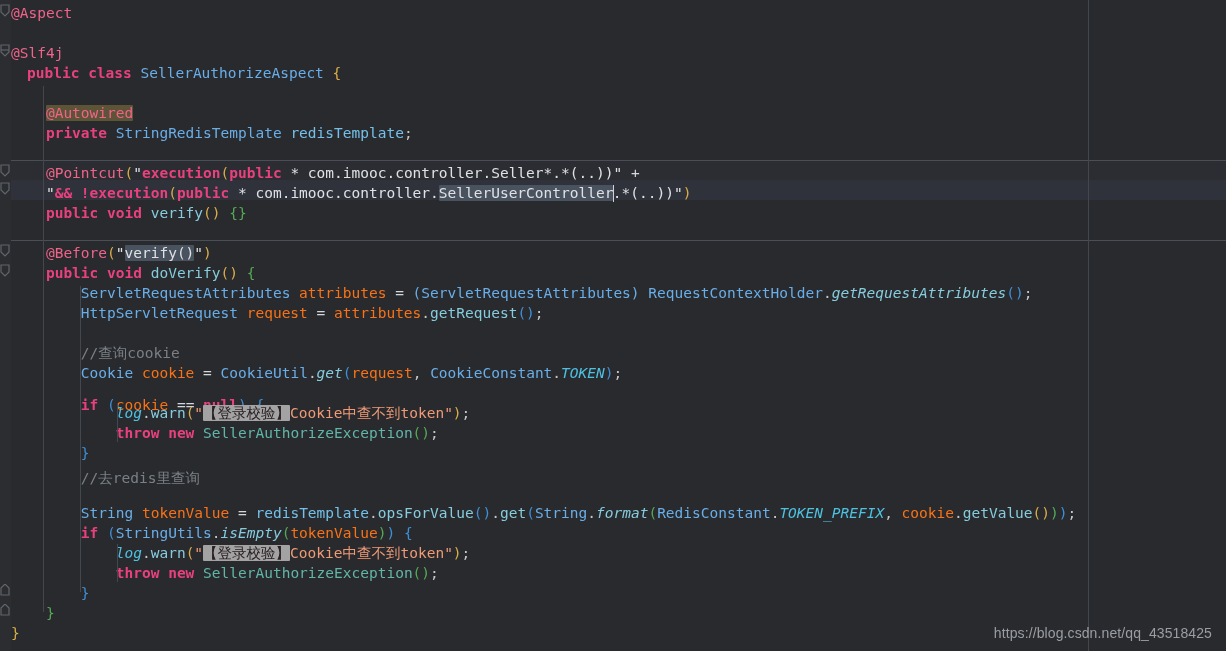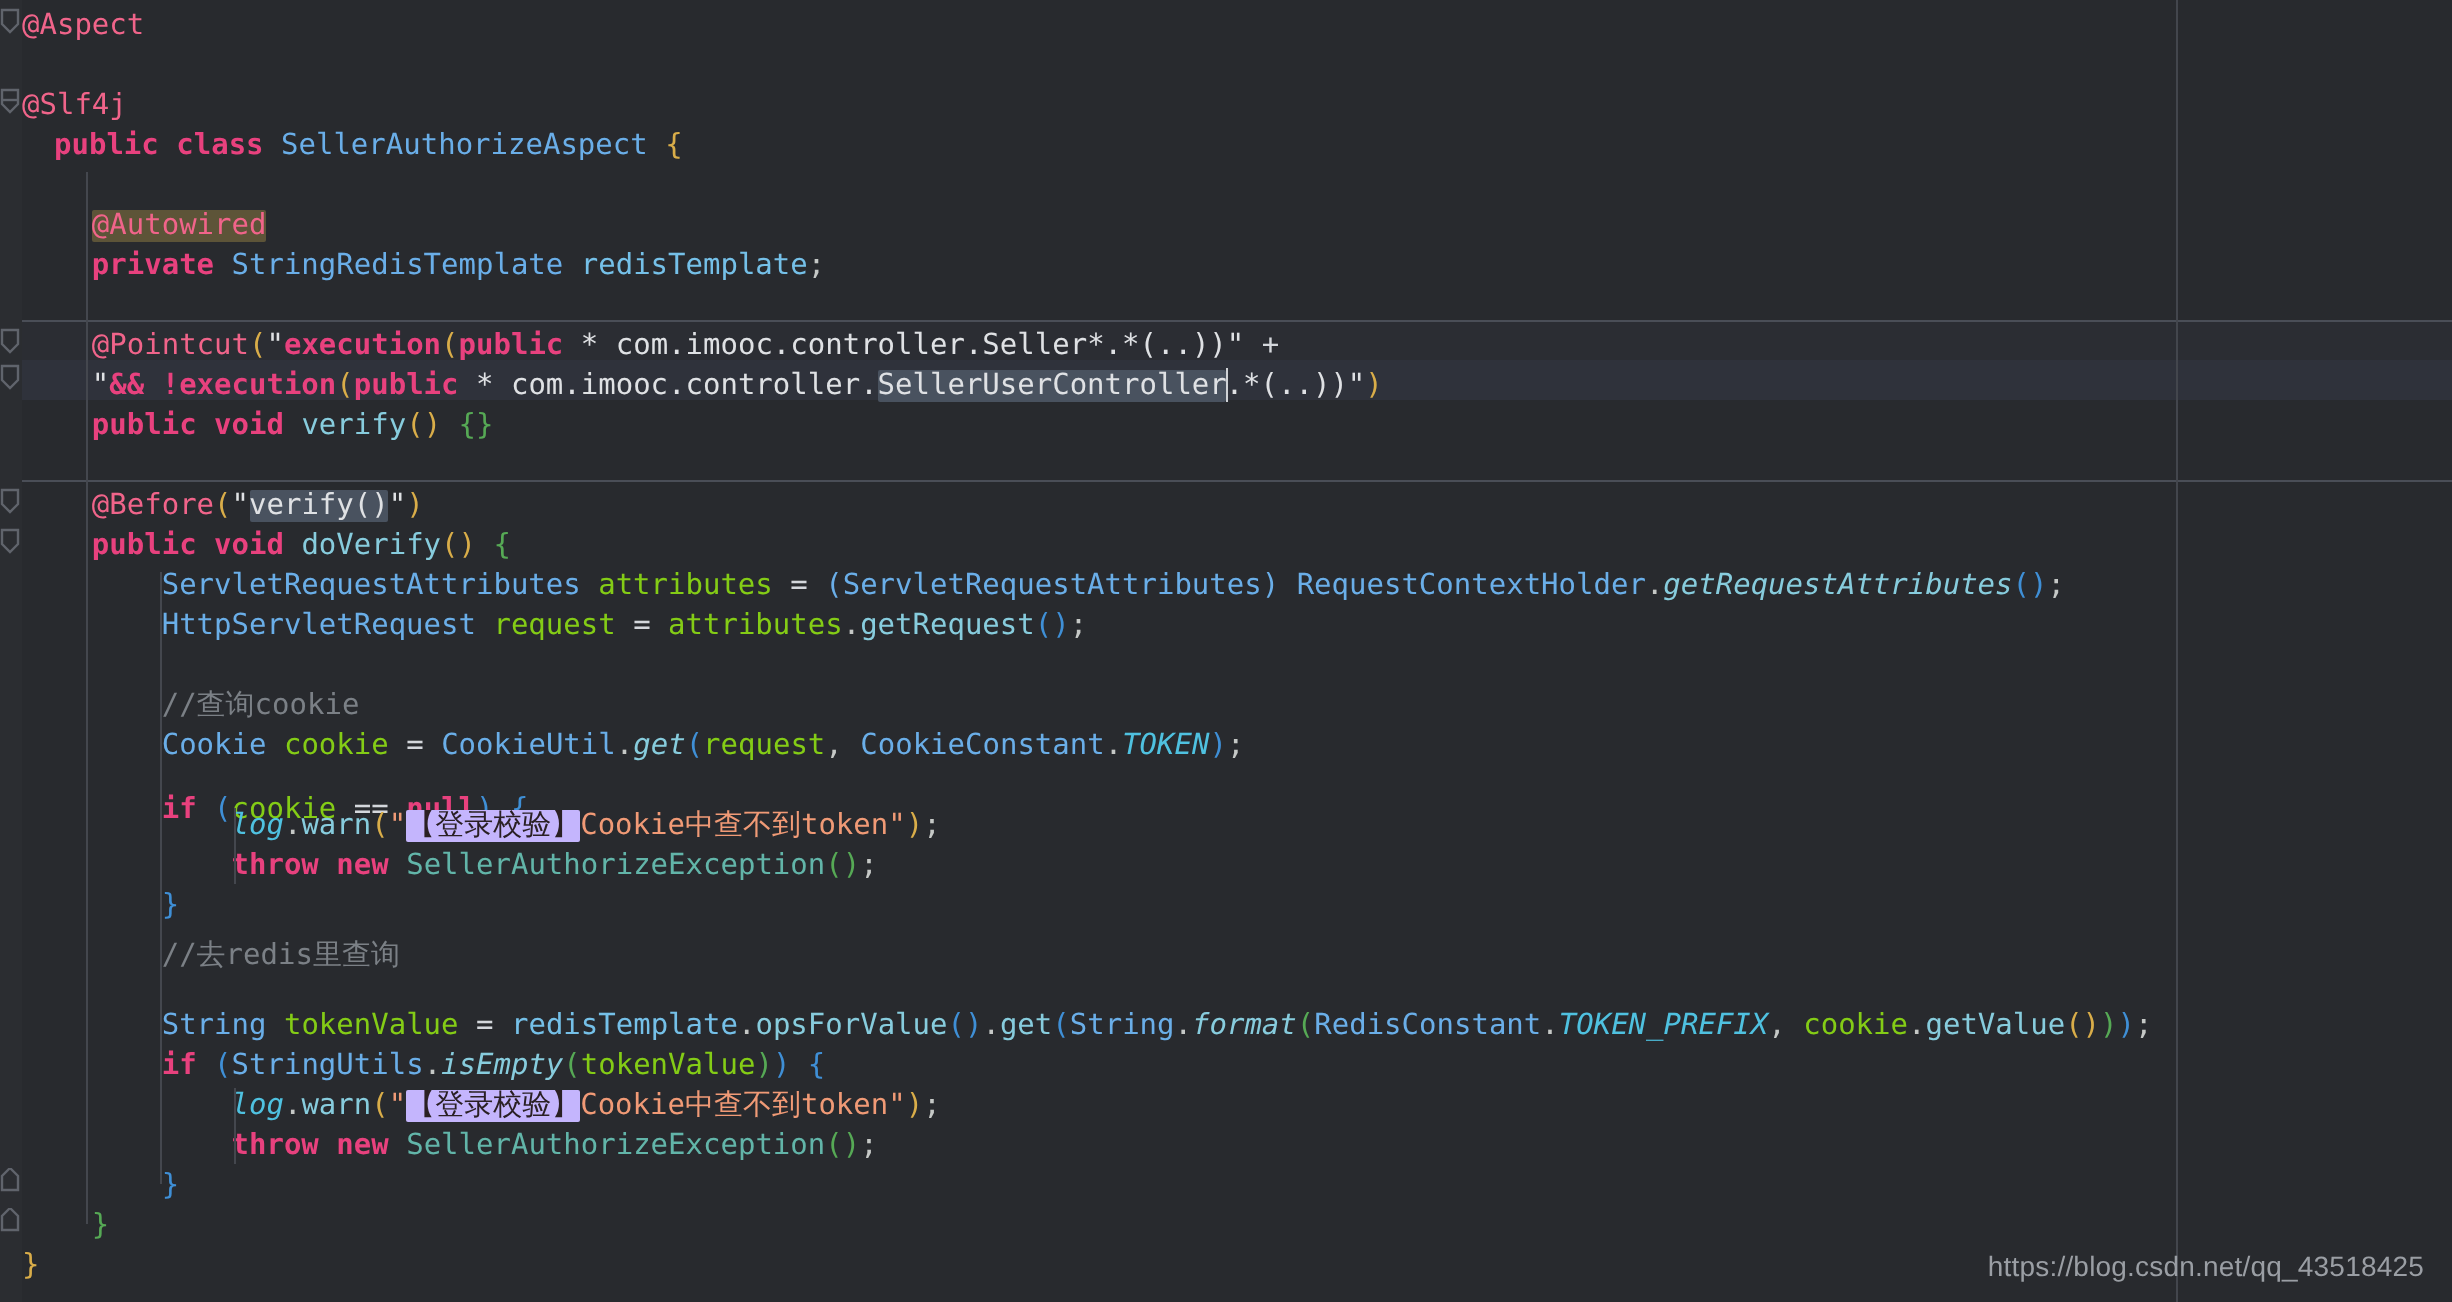--- a/index.html
+++ b/index.html
@@ -90,21 +90,21 @@
     width: 1px;
     background: #44474e;
     z-index: 2;
   }
 
   
   .kw      { color: #e8417e; font-weight: bold; }   
   .anno    { color: #f0648a; }                      
   .type    { color: #6aaee8; }                      
   .typeg   { color: #62b5a9; }                      
-  .ident   { color: #84cc16; }                      
+  .ident   { color: #f97316; }                      
   .fld     { color: #75c0e8; }                      
   .mth     { color: #87ccdd; }                      
   .mthi    { color: #87ccdd; font-style: italic; }  
   .consti  { color: #4fc1e0; font-style: italic; }  
   .logi    { color: #4fc1e0; font-style: italic; }  
   .str     { color: #dfe1e4; }                      
   .strq    { color: #f09a76; }                      
   .cmt     { color: #7b8086; }                      
   .b1      { color: #d9ad49; }                      
   .b2      { color: #56a955; }                      
@@ -115,21 +115,21 @@
   
   .hl-ident {
     background: #5d5438;
     border-radius: 1px;
   }
   .hl-sel {
     background: #49525f;
     border-radius: 1px;
   }
   .hl-strsel {
-    background: #c4b5fd;
+    background: #a3a3a3;
     color: #2a2024;
     border-radius: 1px;
   }
 
   
   .caret {
     display: inline-block;
     width: 0;
     border-left: 1.6px solid #cfd2d6;
     height: 17px;

